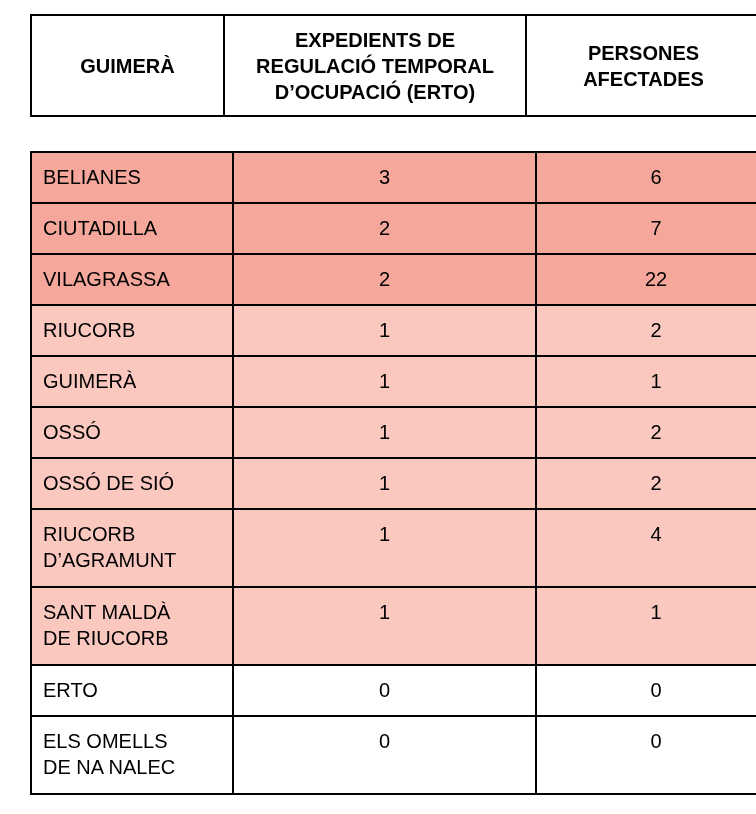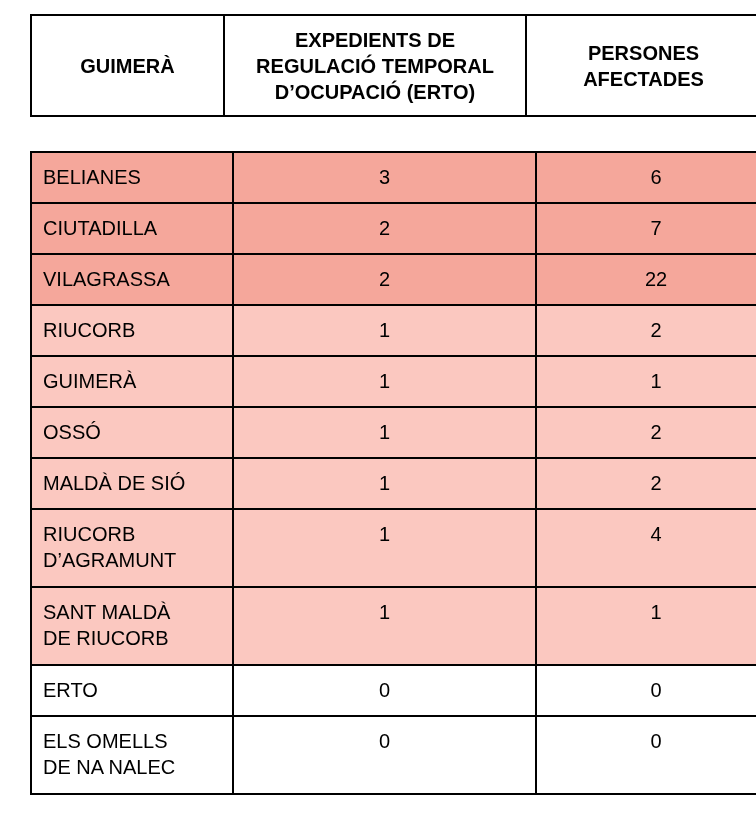--- a/index.html
+++ b/index.html
@@ -121,21 +121,21 @@
     <td class="cell-name bcol-name">GUIMERÀ</td>
     <td class="cell-num bcol-erto">1</td>
     <td class="cell-num bcol-afect">1</td>
   </tr>
         <tr class="table-row tier-mid single">
     <td class="cell-name bcol-name">OSSÓ</td>
     <td class="cell-num bcol-erto">1</td>
     <td class="cell-num bcol-afect">2</td>
   </tr>
         <tr class="table-row tier-mid single">
-    <td class="cell-name bcol-name">MALDÀ DE SIÓ</td>
+    <td class="cell-name bcol-name">OSSÓ DE SIÓ</td>
     <td class="cell-num bcol-erto">1</td>
     <td class="cell-num bcol-afect">2</td>
   </tr>
         <tr class="table-row tier-mid double">
     <td class="cell-name bcol-name">RIUCORB
 D’AGRAMUNT</td>
     <td class="cell-num bcol-erto">1</td>
     <td class="cell-num bcol-afect">4</td>
   </tr>
         <tr class="table-row tier-mid double">

